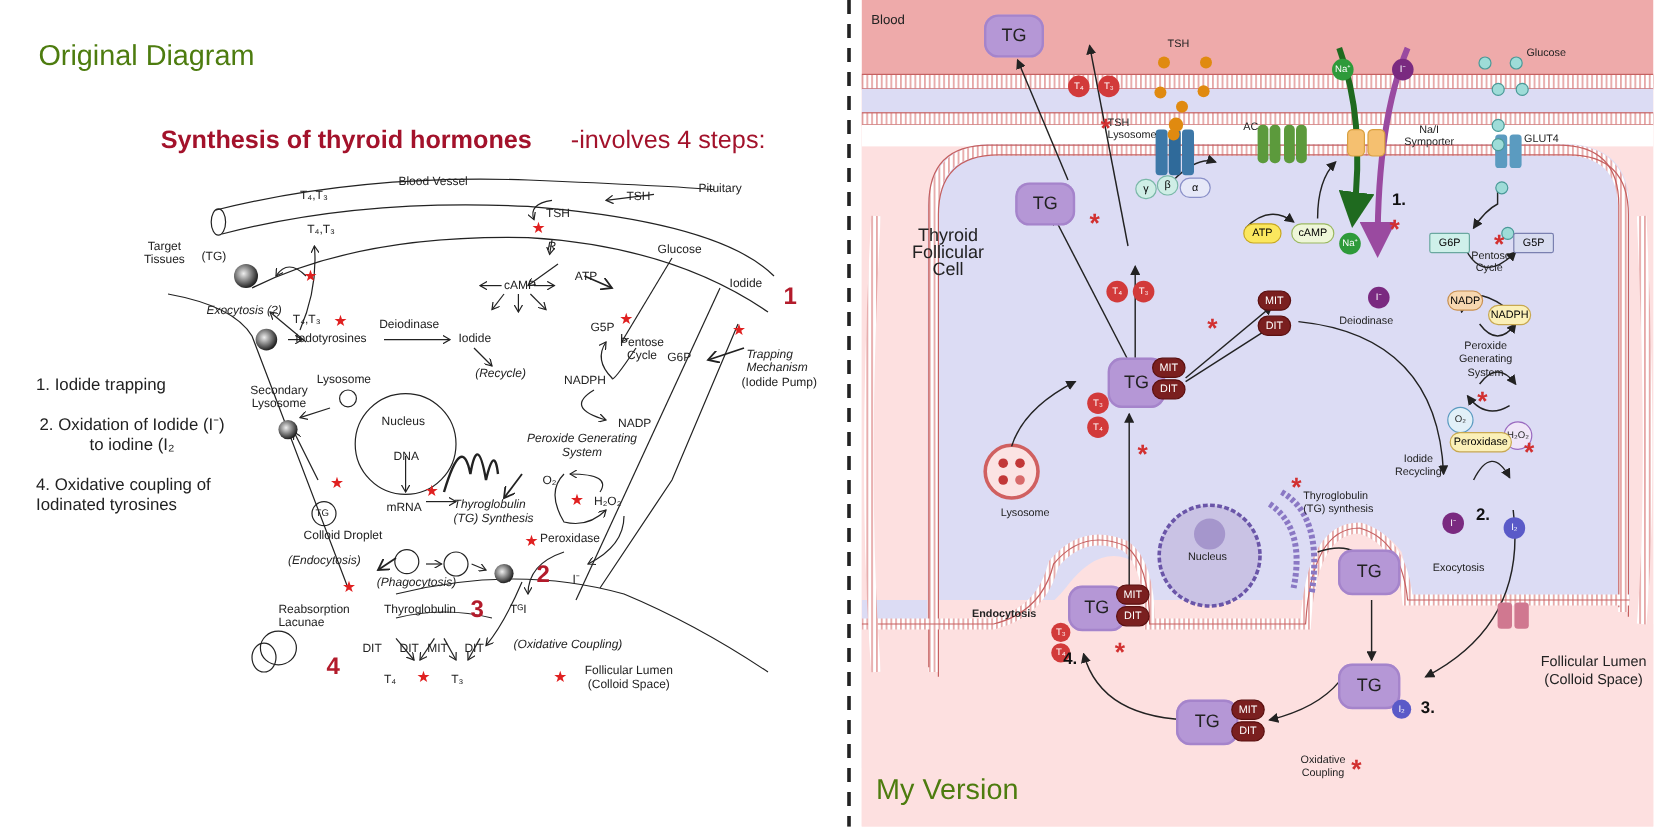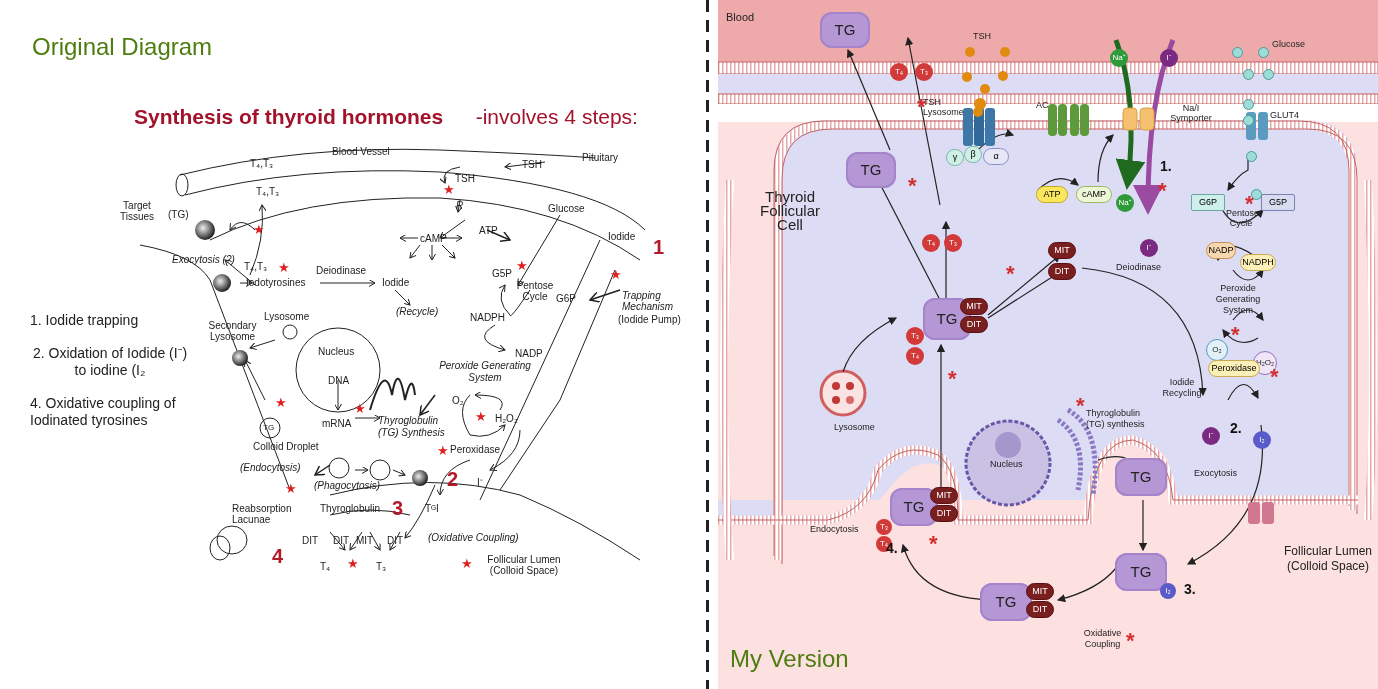--- a/index.html
+++ b/index.html
@@ -364,21 +364,21 @@
   <div class="tg" style="left:205px;top:298px;width:48px;height:42px;line-height:42px;">TG</div>
   <div class="pill" style="left:242px;top:298px;width:26px;background:#7a1f1f;border-color:#5a1010;color:#fff;">MIT</div>
   <div class="pill" style="left:242px;top:316px;width:26px;background:#7a1f1f;border-color:#5a1010;color:#fff;">DIT</div>
   <div class="pill" style="left:330px;top:242px;width:26px;background:#7a1f1f;border-color:#5a1010;color:#fff;">MIT</div>
   <div class="pill" style="left:330px;top:263px;width:26px;background:#7a1f1f;border-color:#5a1010;color:#fff;">DIT</div>
 
   <div class="abs rlbl" style="left:116px;top:422px;">Lysosome</div>
   <div class="abs rlbl" style="left:368px;top:408px;width:65px;white-space:normal;line-height:11px;">Thyroglobulin (TG) synthesis</div>
   <div class="abs rlbl" style="left:272px;top:459px;">Nucleus</div>
   <div class="abs rlbl" style="left:476px;top:468px;">Exocytosis</div>
-  <div class="abs rlbl" style="left:92px;top:524px;">Endocytosis</div>
+  <div class="abs rlbl" style="left:92px;top:506px;font-weight:bold;">Endocytosis</div>
 
   <div class="ball" style="left:158px;top:490px;width:16px;height:16px;line-height:16px;background:#d23a3a;">T₃</div>
   <div class="ball" style="left:158px;top:507px;width:16px;height:16px;line-height:16px;background:#d23a3a;">T₄</div>
   <div class="tg" style="left:172px;top:488px;width:48px;height:38px;line-height:38px;">TG</div>
   <div class="pill" style="left:212px;top:487px;width:26px;background:#7a1f1f;border-color:#5a1010;color:#fff;">MIT</div>
   <div class="pill" style="left:212px;top:505px;width:26px;background:#7a1f1f;border-color:#5a1010;color:#fff;">DIT</div>
 
   <div class="tg" style="left:397px;top:458px;width:52px;height:38px;line-height:38px;">TG</div>
   <div class="tg" style="left:397px;top:553px;width:52px;height:38px;line-height:38px;">TG</div>
   <div class="ball" style="left:442px;top:554px;width:16px;height:16px;line-height:16px;background:#5a5ac8;">I₂</div>

